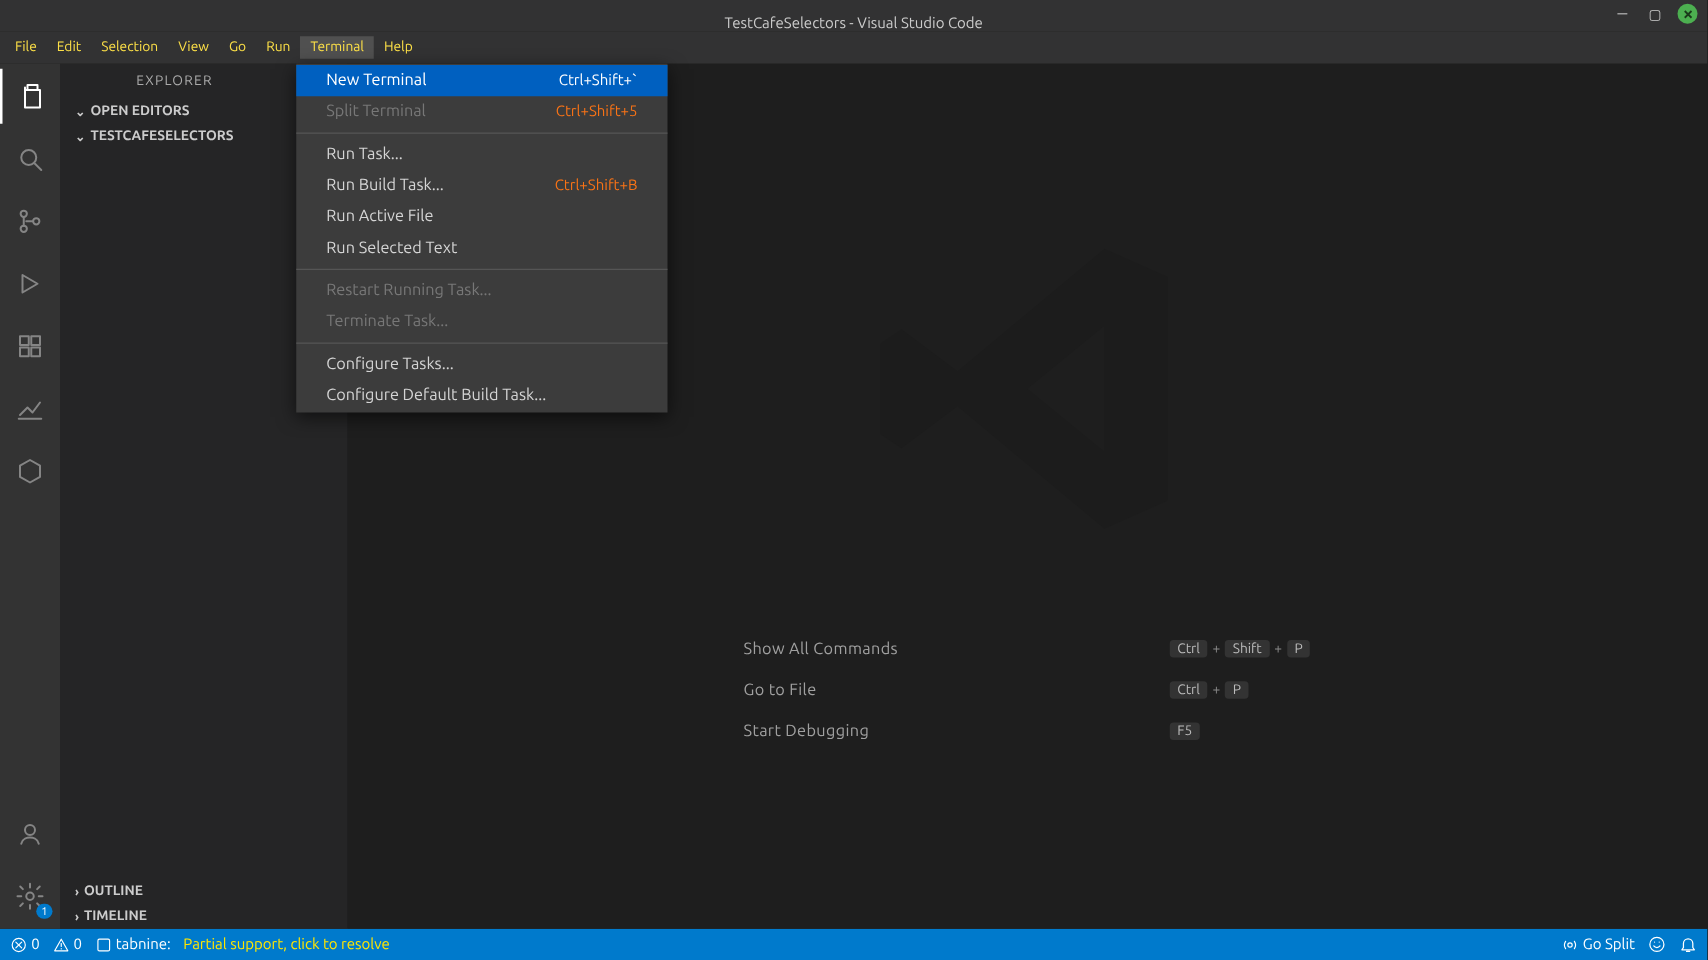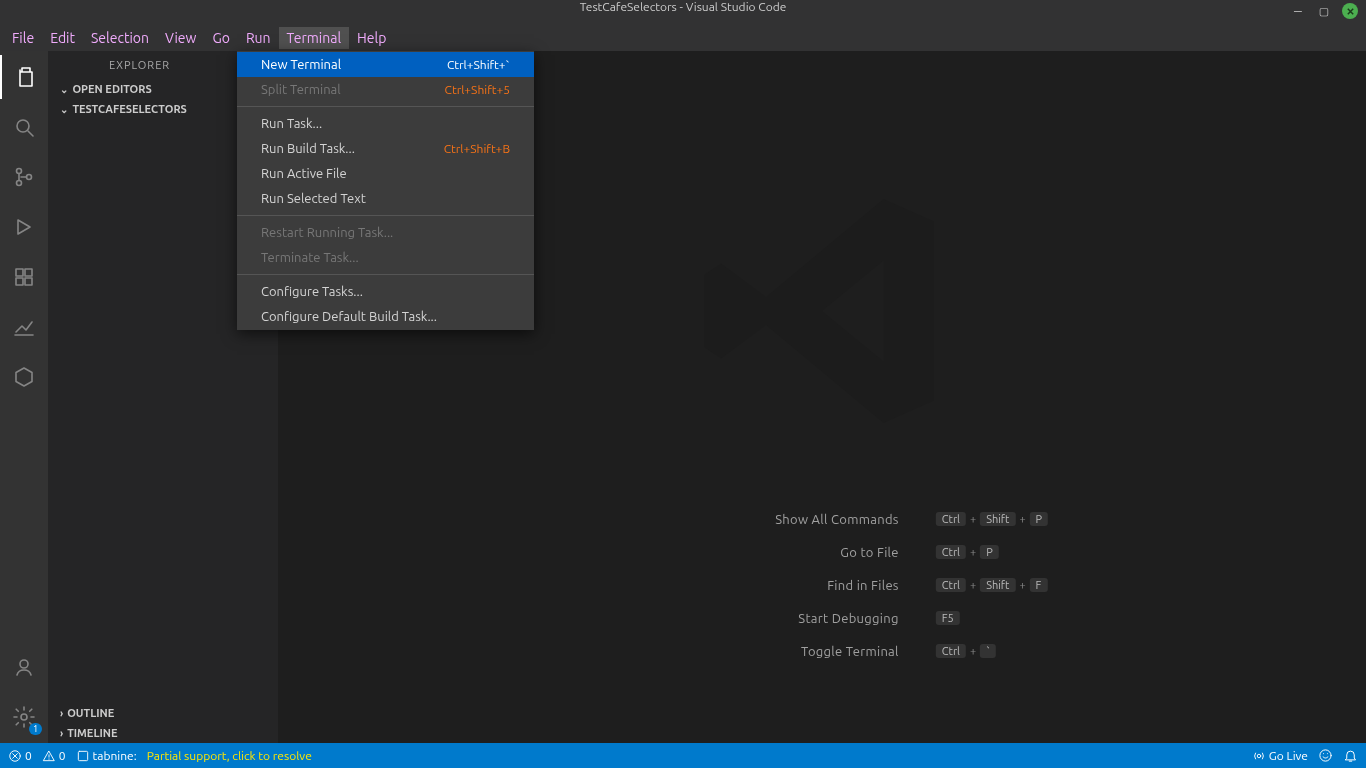--- a/index.html
+++ b/index.html
@@ -1,25 +1,25 @@
 <!DOCTYPE html>
 <html><head>
 <meta charset="utf-8">
 <style>
 * { margin:0; padding:0; box-sizing:border-box; font-family: -apple-system, "Segoe UI", Ubuntu, sans-serif; }
 body { width:1366px; height:768px; background:#1e1e1e; color:#ccc; overflow:hidden; position:relative; }
 
 
-.titlebar { height:25px; background:#323233; display:flex; align-items:flex-start; justify-content:center; position:relative; font-size:12px; color:#ccc; }
+.titlebar { height:25px; background:#323233; display:flex; align-items:flex-end; justify-content:center; position:relative; font-size:12px; color:#ccc; }
 .window-controls { position:absolute; right:8px; top:3px; display:flex; gap:10px; align-items:center; }
 .win-btn { width:16px; height:16px; display:flex; align-items:center; justify-content:center; color:#ccc; font-size:11px; }
 .win-close { width:16px; height:16px; border-radius:50%; background:#4caf50; display:flex; align-items:center; justify-content:center; }
 
 
-.menubar { height:26px; background:#323233; display:flex; align-items:center; padding:0 4px; font-size:14px; color:#f0abfc; }
+.menubar { height:26px; background:#323233; display:flex; align-items:center; padding:0 4px; font-size:11px; color:#fde047; }
 .menubar .menu-item { padding:3px 8px; cursor:default; }
 .menubar .menu-item.active { background:#505050; }
 
 
 .main { display:flex; height:692px; }
 .activitybar { width:48px; background:#333333; display:flex; flex-direction:column; justify-content:space-between; padding:4px 0; }
 .activitybar .top, .activitybar .bottom { display:flex; flex-direction:column; align-items:center; gap:6px; }
 .activ-icon { width:48px; height:44px; display:flex; align-items:center; justify-content:center; color:#858585; font-size:22px; position:relative; }
 .activ-icon.active { color:#fff; border-left:2px solid #fff; }
 .badge { position:absolute; bottom:4px; right:6px; background:#007acc; color:#fff; font-size:9px; border-radius:8px; padding:0 4px; line-height:12px; }
@@ -28,21 +28,21 @@
 .side-title { padding:8px 16px; letter-spacing:1px; color:#aaa;margin-left:45px; }
 .side-section { padding:4px 12px; font-weight:bold; color:#ccc; display:flex; align-items:center; gap:4px; font-size:11px; }
 .side-section .chev { font-size:10px; }
 .side-spacer { flex:1; }
 .side-footer { font-size:11px; font-weight:bold; }
 
 .editor { flex:1; background:#1e1e1e; position:relative; }
 .watermark { position:absolute; left:50%; top:120px; transform:translateX(-50%); opacity:0.15; }
 .hints { position:absolute; left:50%; top:460px; transform:translateX(-50%); font-size:13px; color:#a0a0a0; }
 .hint-row { display:flex; align-items:center; margin-bottom:18px; }
-.hint-label { width:340px; text-align:right; padding-right:36px; letter-spacing:0.3px; }
+.hint-label { width:340px; padding-right:36px; letter-spacing:0.3px; }
 .kbd { display:inline-block; background:#333; border-radius:3px; padding:1px 6px; font-size:11px; color:#bbb; margin:0 1px; }
 .plus { color:#888; margin:0 3px; font-size:11px; }
 
 
 .dropdown { position:absolute; left:237px; top:51px; width:297px; background:#3c3c3c; box-shadow:0 4px 14px rgba(0,0,0,0.6); font-size:13px; color:#d4d4d4; z-index:50; padding:1px 0; }
 .dropdown .dd-row { display:flex; justify-content:space-between; padding:4px 24px; line-height:17px; }
 .dropdown .dd-row.sel { background:#0060c0; color:#fff; }
 .dropdown .dd-row.sel .short { color:#ffffff; }
 .dropdown .dd-row.dis { color:#777; }
 .dropdown .short { color:#f97316; font-size:12px; }
@@ -217,31 +217,23 @@
     <div class="hints" id="hints">
         <div class="hint-row">
           <div class="hint-label">Show All Commands</div>
           <div><span class="kbd">Ctrl</span><span class="plus">+</span><span class="kbd">Shift</span><span class="plus">+</span><span class="kbd">P</span></div>
         </div>
         <div class="hint-row">
           <div class="hint-label">Go to File</div>
           <div><span class="kbd">Ctrl</span><span class="plus">+</span><span class="kbd">P</span></div>
         </div>
         <div class="hint-row">
-          <div class="hint-label">Find in Files</div>
-          <div><span class="kbd">Ctrl</span><span class="plus">+</span><span class="kbd">Shift</span><span class="plus">+</span><span class="kbd">F</span></div>
-        </div>
-        <div class="hint-row">
           <div class="hint-label">Start Debugging</div>
           <div><span class="kbd">F5</span></div>
         </div>
-        <div class="hint-row">
-          <div class="hint-label">Toggle Terminal</div>
-          <div><span class="kbd">Ctrl</span><span class="plus">+</span><span class="kbd">`</span></div>
-        </div>
       </div>
   </div>
 </div>
 
 <div class="statusbar">
   <div class="left">
     <div class="status-item">
       <svg class="ico" width="14" height="14" viewBox="0 0 24 24" style="color:#fff">
           <circle cx="12" cy="12" r="9"></circle>
           <line x1="8" y1="8" x2="16" y2="16"></line>
@@ -266,21 +258,21 @@
     <div class="status-item status-warn">
       <span>Partial support, click to resolve</span>
     </div>
   </div>
   <div class="right">
     <div class="status-item">
       <svg class="ico" width="14" height="14" viewBox="0 0 24 24" style="color:#fff">
           <circle cx="12" cy="12" r="3"></circle>
           <path d="M6 7a9 9 0 0 0 0 10 M18 7a9 9 0 0 1 0 10"></path>
         </svg>
-      <span>Go Live</span>
+      <span>Go Split</span>
     </div>
     <div class="status-item">
       <svg class="ico" width="15" height="15" viewBox="0 0 24 24" style="color:#fff">
           <circle cx="12" cy="12" r="9"></circle>
           <path d="M8 14s1.5 2 4 2 4-2 4-2 M9 9h.01 M15 9h.01"></path>
         </svg>
     </div>
     <div class="status-item">
       <svg class="ico" width="15" height="15" viewBox="0 0 24 24" style="color:#fff">
           <path d="M6 16v-5a6 6 0 0 1 12 0v5l2 3H4zM10 21h4"></path>

